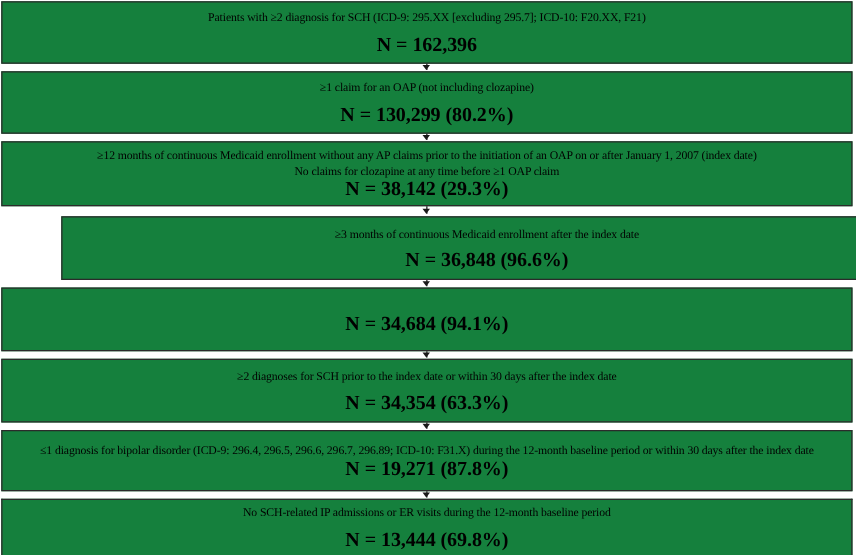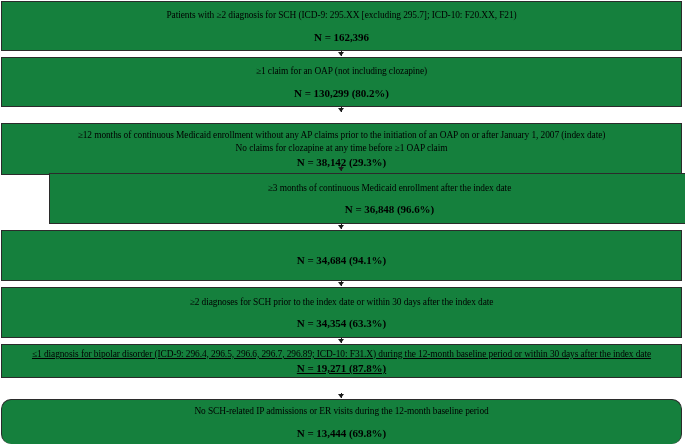--- a/index.html
+++ b/index.html
@@ -38,21 +38,21 @@
   .node-desc {
     font-size: 9.4px;
     line-height: 12.4px;
     text-align: center;
     white-space: pre-line;
     letter-spacing: -0.08px;
     padding: 0 2px;
   }
 
   .node-count {
-    font-size: 11px;
+    font-size: 16px;
     font-weight: bold;
     line-height: 12.4px;
     text-align: center;
     letter-spacing: -0.05px;
   }
 
   
   .gap-lg { height: 9px; }
   .gap-sm { height: 2px; }
 
@@ -85,21 +85,21 @@
   <div class="arrowhead" style="top:52px; left:338px;"></div>
 
   <div class="node" style="top:57px; height:50px;">
     <div class="node-desc">≥1 claim for an OAP (not including clozapine)</div>
     <div class="gap-lg"></div>
     <div class="node-count">N = 130,299 (80.2%)</div>
   </div>
   <div class="connector" style="top:107px; height:5px;"></div>
   <div class="arrowhead" style="top:108px; left:338px;"></div>
 
-  <div class="node" style="top:113px; height:52px;margin-top:10px;">
+  <div class="node" style="top:113px; height:52px;">
     <div class="node-desc">≥12 months of continuous Medicaid enrollment without any AP claims prior to the initiation of an OAP on or after January 1, 2007 (index date)
 No claims for clozapine at any time before ≥1 OAP claim</div>
     <div class="gap-sm"></div>
     <div class="node-count">N = 38,142 (29.3%)</div>
   </div>
   <div class="connector" style="top:165px; height:6px;"></div>
   <div class="arrowhead" style="top:167px; left:338px;"></div>
 
   <div class="node" style="top:173px; height:51px;margin-left:48px;">
     <div class="node-desc">≥3 months of continuous Medicaid enrollment after the index date</div>
@@ -117,27 +117,27 @@
   <div class="arrowhead" style="top:282px; left:338px;"></div>
 
   <div class="node" style="top:287px; height:51px;">
     <div class="node-desc">≥2 diagnoses for SCH prior to the index date or within 30 days after the index date</div>
     <div class="gap-lg"></div>
     <div class="node-count">N = 34,354 (63.3%)</div>
   </div>
   <div class="connector" style="top:338px; height:5px;"></div>
   <div class="arrowhead" style="top:339px; left:338px;"></div>
 
-  <div class="node" style="top:344px; height:34px;text-decoration:underline;">
+  <div class="node" style="top:344px; height:49px;">
     <div class="node-desc">≤1 diagnosis for bipolar disorder (ICD-9: 296.4, 296.5, 296.6, 296.7, 296.89; ICD-10: F31.X) during the 12-month baseline period or within 30 days after the index date</div>
     <div class="gap-sm"></div>
     <div class="node-count">N = 19,271 (87.8%)</div>
   </div>
   <div class="connector" style="top:393px; height:5px;"></div>
   <div class="arrowhead" style="top:394px; left:338px;"></div>
 
-  <div class="node" style="top:399px; height:45px; border-bottom:none;border-radius:10px;">
+  <div class="node" style="top:399px; height:45px; border-bottom:none;">
     <div class="node-desc">No SCH-related IP admissions or ER visits during the 12-month baseline period</div>
     <div class="gap-lg"></div>
     <div class="node-count">N = 13,444 (69.8%)</div>
   </div>
 
 </div>
 
 </body></html>

